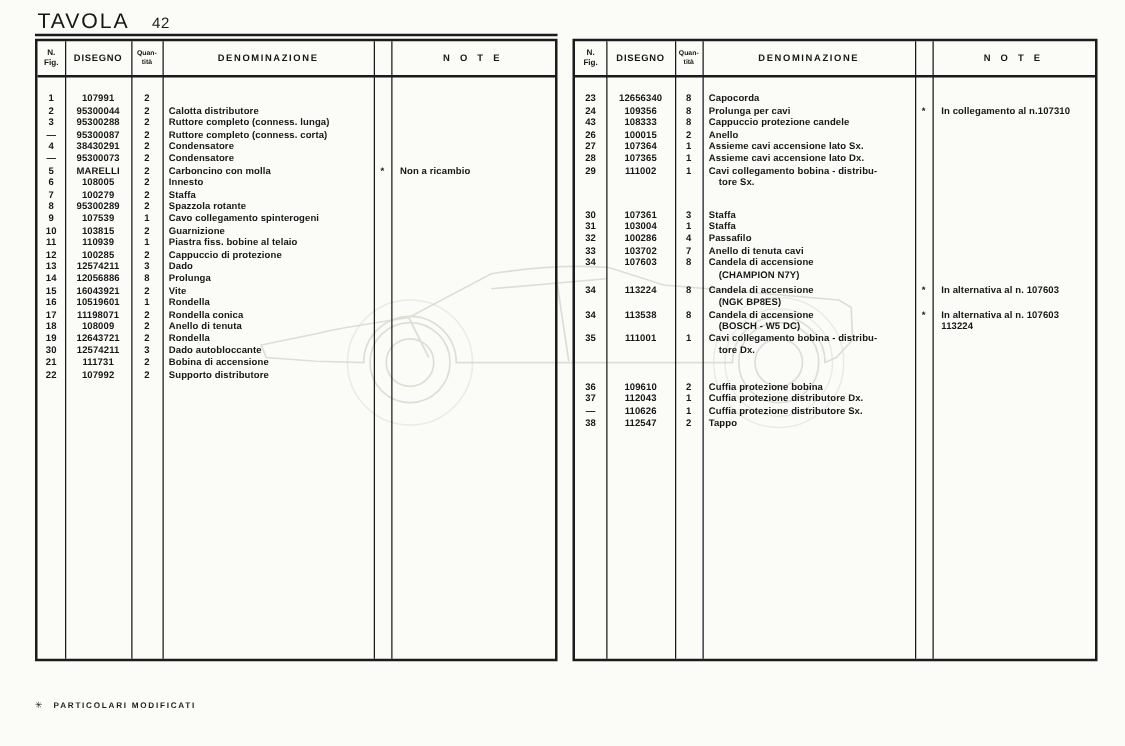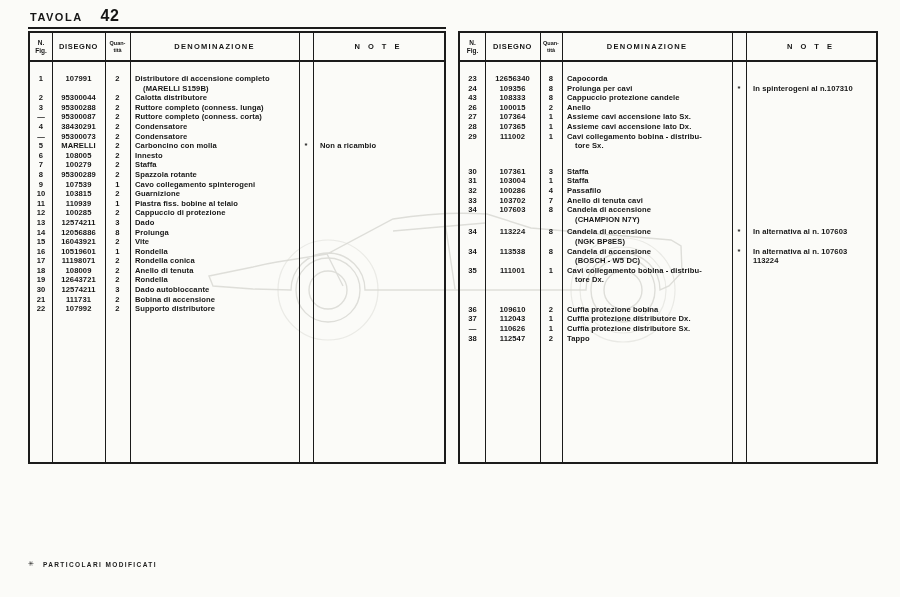--- a/index.html
+++ b/index.html
@@ -3,29 +3,29 @@
 <meta charset="utf-8">
 <style>
   html,body{margin:0;padding:0}
   body{
     width:900px;height:597px;position:relative;overflow:hidden;
     background:#fbfbf8;color:#161616;
     font-family:"Liberation Sans","DejaVu Sans",sans-serif;
   }
   
   .title{position:absolute;left:30px;top:7px;display:flex;align-items:baseline;gap:18px}
-  .title .t1{font-size:11px;font-weight:700;letter-spacing:1.5px}
-  .title .t2{font-size:16px;font-weight:700;letter-spacing:.5px}
+  .title .t1{font-size:17px;font-weight:400;letter-spacing:1.5px}
+  .title .t2{font-size:12px;font-weight:400;letter-spacing:.5px}
   .title-rule{position:absolute;left:28px;top:27px;width:418px;height:2px;background:#1b1b1b}
 
   
   .wm{position:absolute;left:193px;top:186px;width:530px;height:158px;pointer-events:none}
 
   
-  .ptable{position:absolute;top:31px;height:433px;border:2px solid #1b1b1b;box-sizing:border-box;background:transparent}
+  .ptable{position:absolute;top:31px;height:498px;border:2px solid #1b1b1b;box-sizing:border-box;background:transparent}
   .t-left{left:28px;width:418px}
   .t-right{left:458px;width:420px}
   .sep{position:absolute;top:0;bottom:0;width:1px;background:#1b1b1b}
   .t-left .s1{left:22px}.t-left .s2{left:75px}.t-left .s3{left:100px}.t-left .s4{left:269px}.t-left .s5{left:283px}
   .t-right .s1{left:25px}.t-right .s2{left:80px}.t-right .s3{left:102px}.t-right .s4{left:272px}.t-right .s5{left:286px}
 
   .thead{display:grid;height:27px;border-bottom:2px solid #1b1b1b;align-items:center;text-align:center;font-weight:700;position:relative}
   .t-left .thead,.t-left .row{grid-template-columns:22px 53px 25px 169px 14px 1fr}
   .t-right .thead,.t-right .row{grid-template-columns:25px 55px 22px 170px 14px 1fr}
   .hfig{font-size:6.5px;line-height:7.5px}
@@ -94,24 +94,20 @@
     </div>
     <div class="hden">DENOMINAZIONE</div>
     <div></div>
     <div class="hnote">N O T E</div>
   </div>
   <div class="rows">
       <div class="row">
         <div class="c cfig">1</div>
         <div class="c cdis">107991</div>
         <div class="c cqty">2</div>
-        <div class="c cden">
-          <div>Distributore di accensione completo</div>
-          <div class="cont">(MARELLI S159B)</div>
-        </div>
         <div class="c cast"></div>
         <div class="c cnote"></div>
       </div>
       <div class="row">
         <div class="c cfig">2</div>
         <div class="c cdis">95300044</div>
         <div class="c cqty">2</div>
         <div class="c cden">
           <div>Calotta distributore</div>
         </div>
@@ -376,21 +372,21 @@
       </div>
       <div class="row">
         <div class="c cfig">24</div>
         <div class="c cdis">109356</div>
         <div class="c cqty">8</div>
         <div class="c cden">
           <div>Prolunga per cavi</div>
         </div>
         <div class="c cast">*</div>
         <div class="c cnote">
-          <div>In spinterogeni al n.107310</div>
+          <div>In collegamento al n.107310</div>
         </div>
       </div>
       <div class="row">
         <div class="c cfig">43</div>
         <div class="c cdis">108333</div>
         <div class="c cqty">8</div>
         <div class="c cden">
           <div>Cappuccio protezione candele</div>
         </div>
         <div class="c cast"></div>

